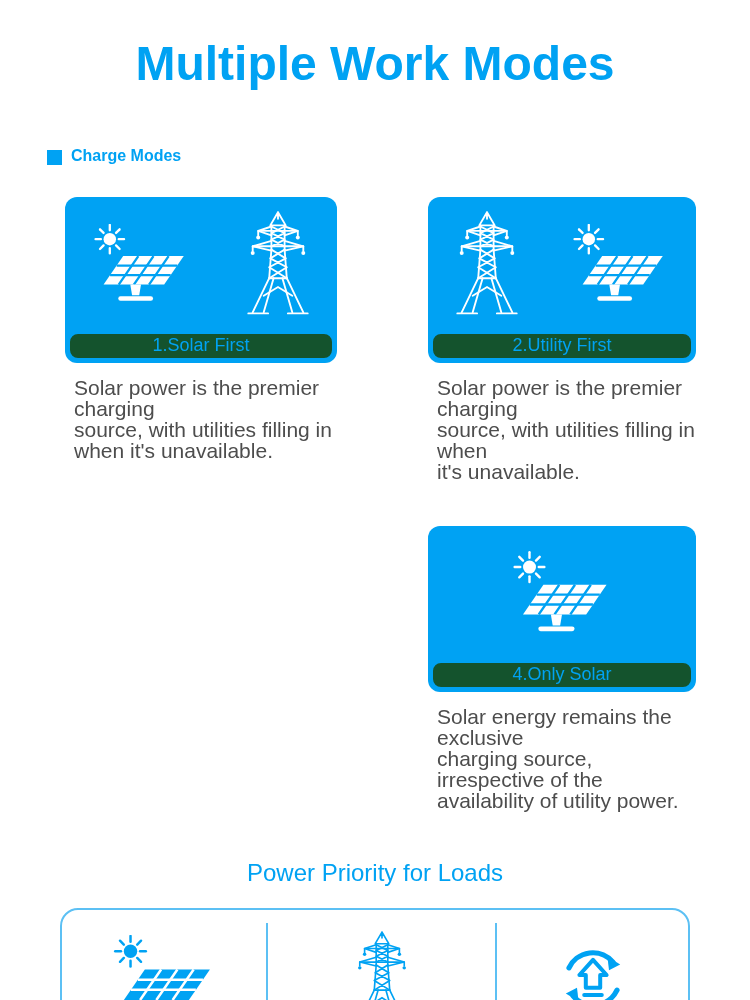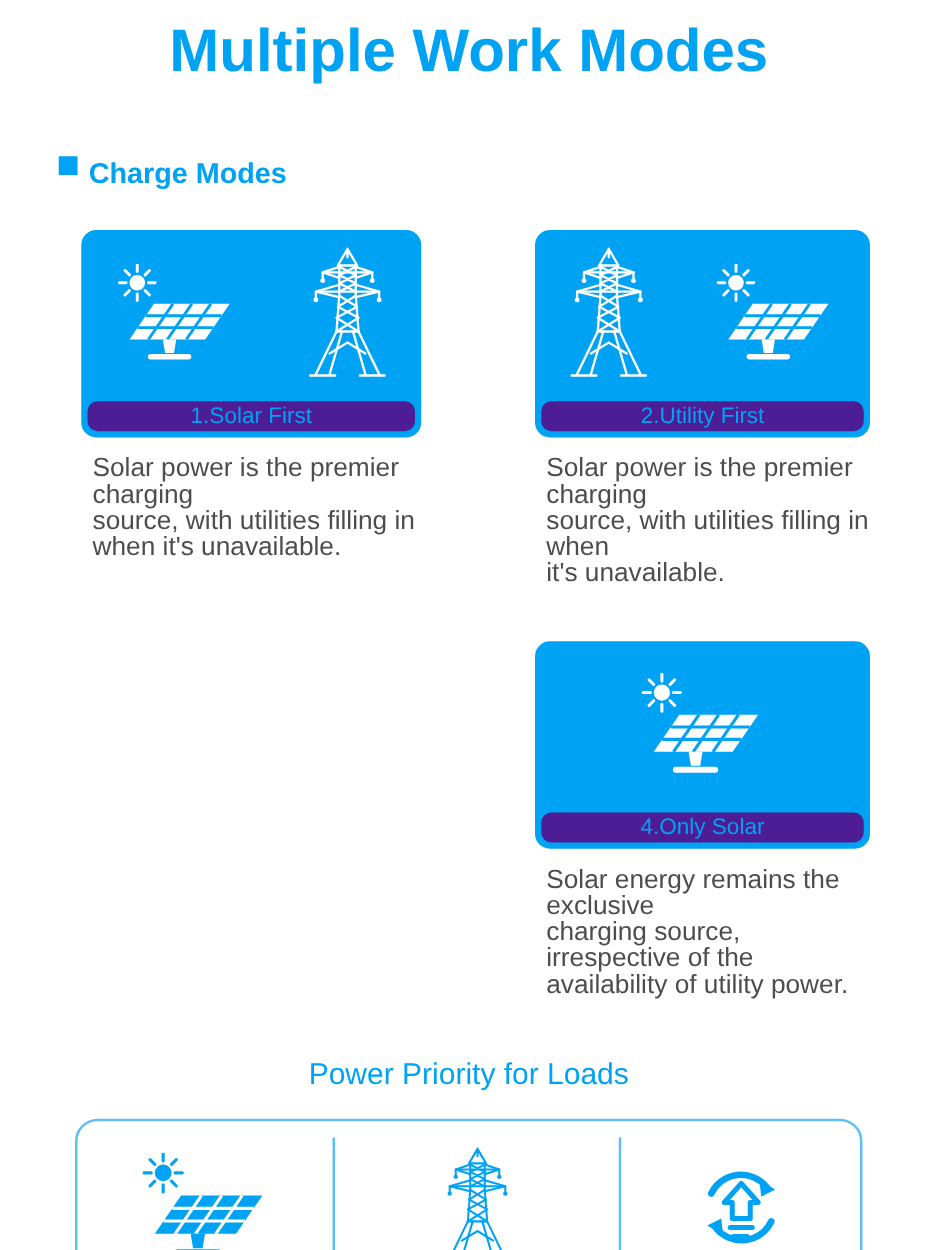--- a/index.html
+++ b/index.html
@@ -7,26 +7,26 @@
     --accent-light:#5cc0f4;
     --text:#4d4d4d;
   }
   *{margin:0;padding:0;box-sizing:border-box;}
   html,body{width:750px;height:1000px;background:#fff;overflow:hidden;
     font-family:"Liberation Sans", sans-serif;}
   .page{position:relative;width:750px;height:1000px;}
 
   
   .main-title{
-    padding-top:16px;text-align:center;
+    padding-top:38px;text-align:center;
     font-size:48px;font-weight:bold;line-height:1.1;color:var(--accent);
   }
   .section-heading{
-    margin:56px 0 0 47px;display:flex;align-items:flex-start;gap:9px;
-    font-size:23px;font-weight:bold;color:var(--accent);
+    margin:56px 0 0 47px;display:flex;align-items:flex-end;gap:9px;
+    font-size:16px;font-weight:bold;color:var(--accent);
   }
   .sq{width:15px;height:15px;background:var(--accent);flex:0 0 auto;}
 
   
   .cards{
     margin:32px 54px 0 65px;
     display:grid;grid-template-columns:272px 268px;
     justify-content:space-between;row-gap:44px;
   }
   .panel{
@@ -35,21 +35,21 @@
   }
   .icons{
     position:absolute;left:0;right:0;top:0;bottom:30px;
     display:flex;align-items:center;justify-content:space-between;
     padding:0 26px;
   }
   .icons.three{padding:0 13px;}
   .icons.solo{justify-content:center;}
   .band{
     position:absolute;left:3px;right:3px;bottom:3px;height:28px;
-    background:#4c1d95;border:2px solid var(--accent);border-radius:10px;
+    background:#14532d;border:2px solid var(--accent);border-radius:10px;
     color:var(--accent);font-size:18px;line-height:23px;text-align:center;
   }
   .desc{
     margin:14px 0 0 9px;
     font-size:21px;line-height:21px;color:var(--text);
     white-space:pre-line;
   }
 
   
   .pp-title{

